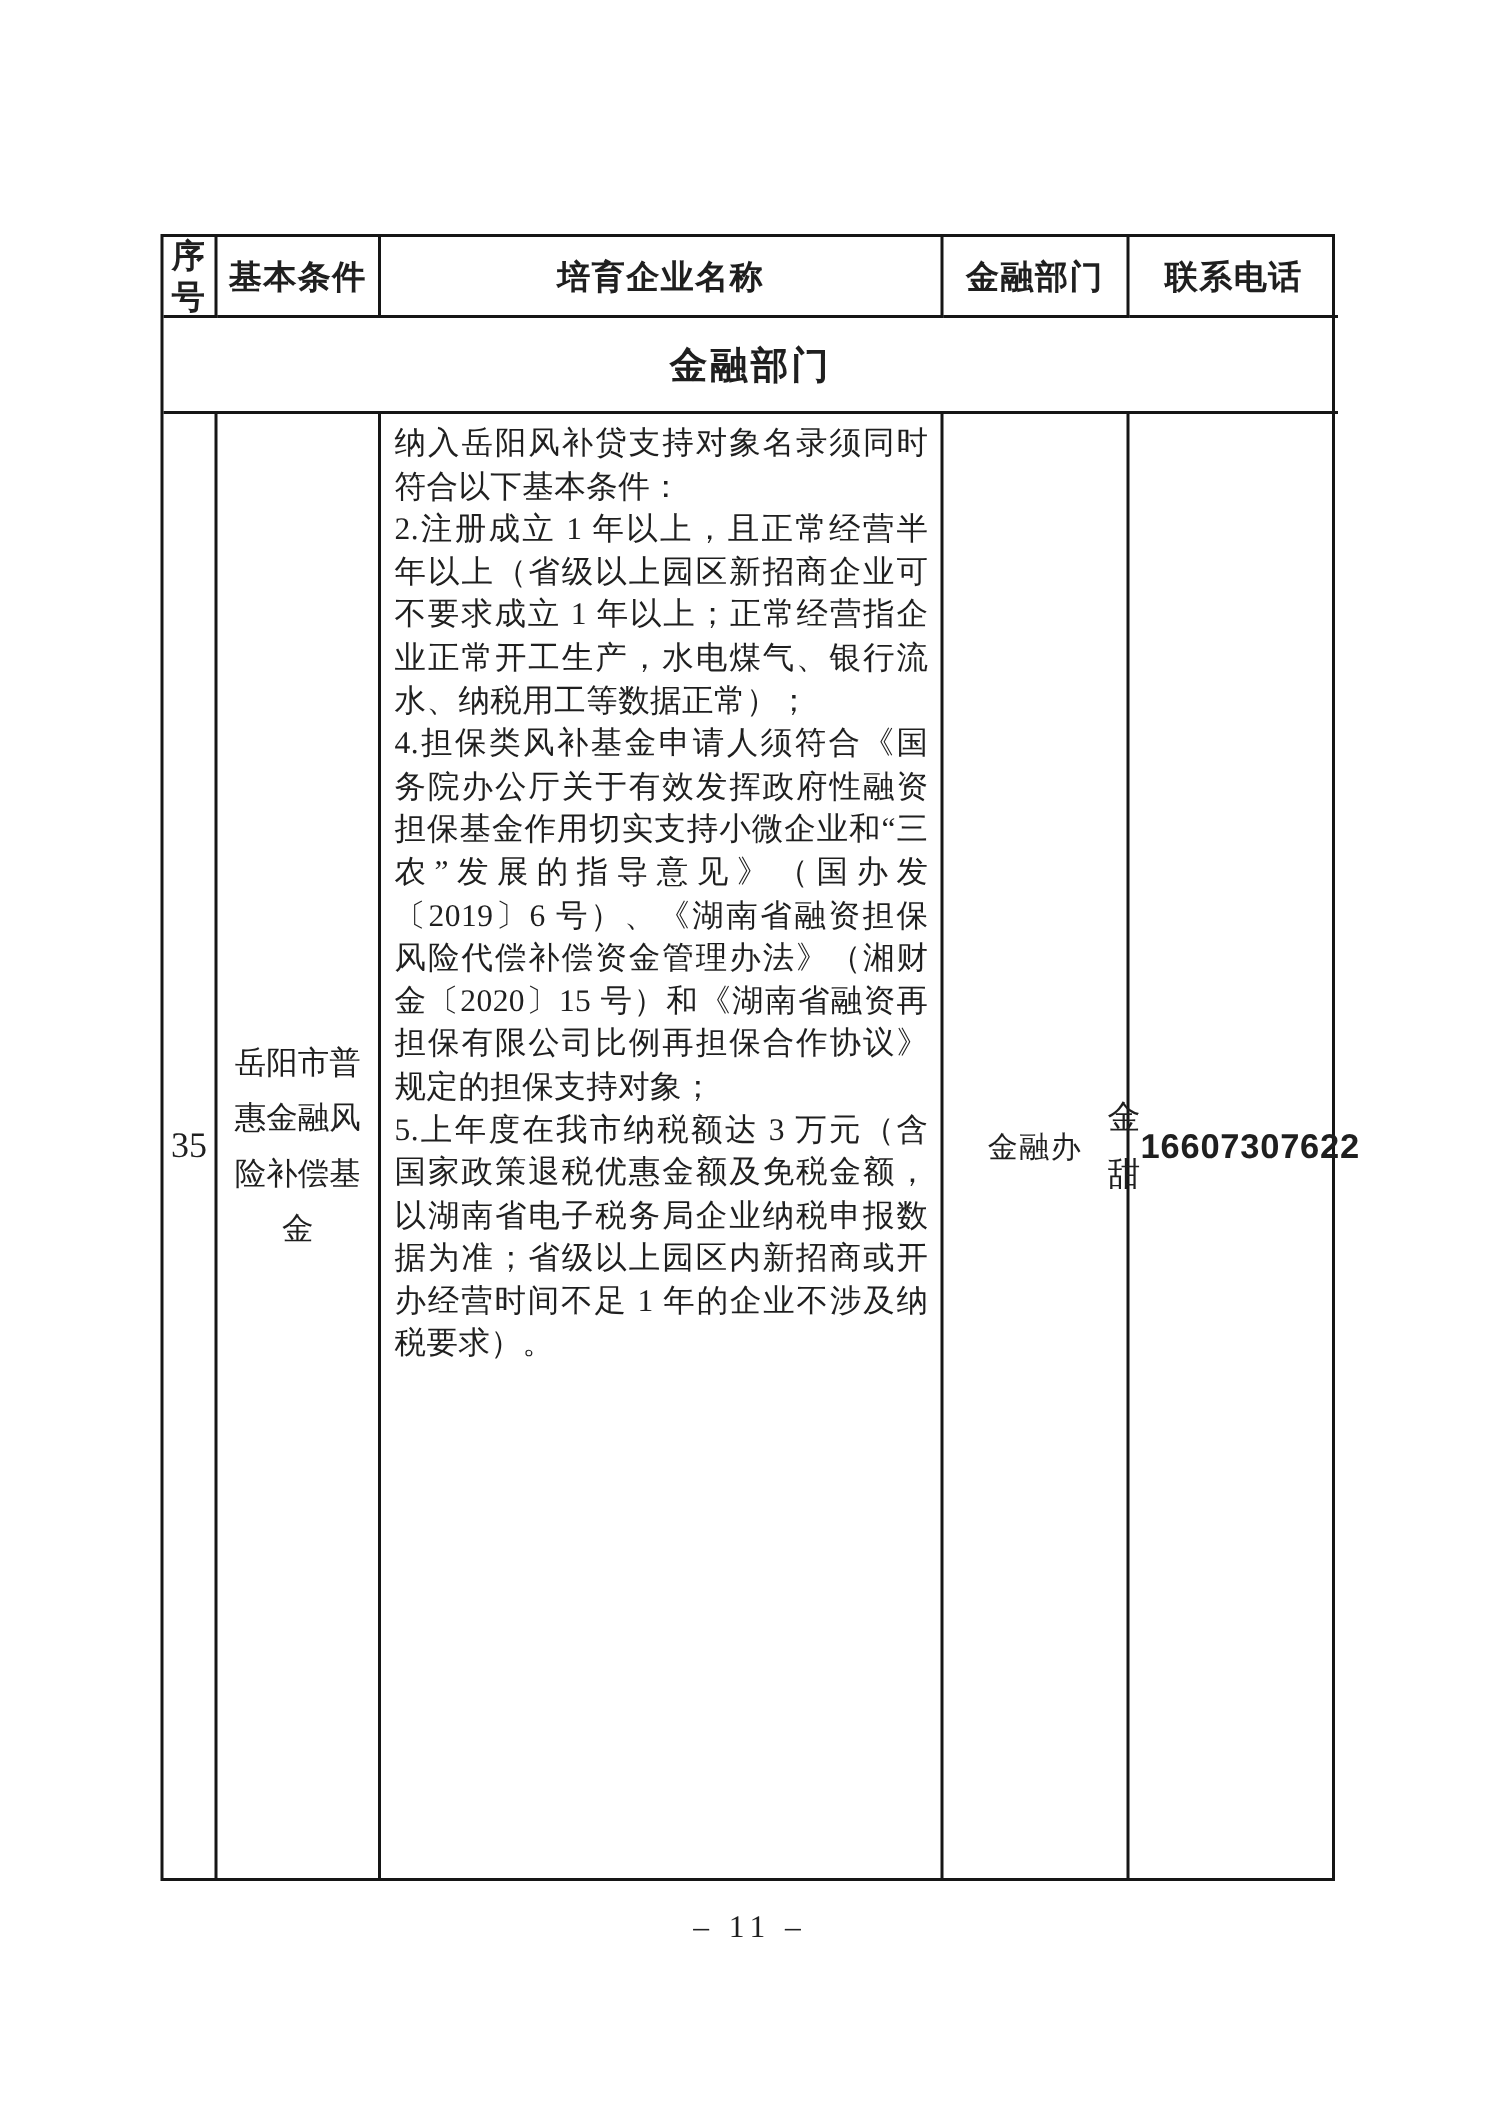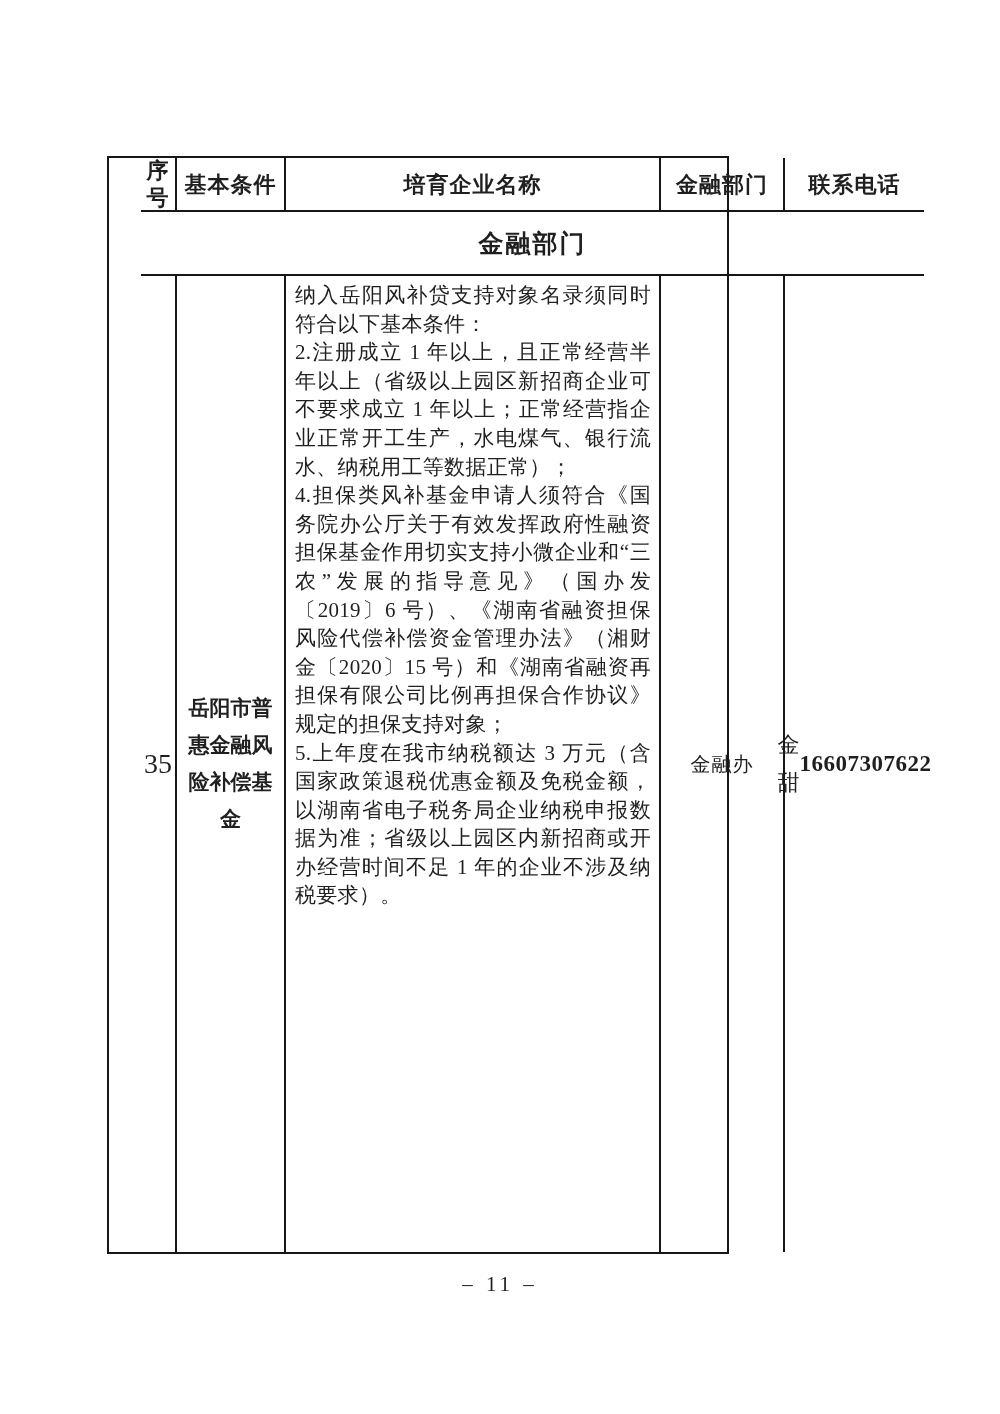--- a/index.html
+++ b/index.html
@@ -8,26 +8,25 @@
     width:1000px;height:1414px;
     margin:0 auto;
     background:#ffffff;
     font-family:"Liberation Serif","DejaVu Serif",serif;
     color:#1f1f1f;
     overflow:hidden;
   }
   .doc-table{
     position:absolute;
     left:107px;top:156px;
-    width:622px;
+    width:783px;
     display:grid;
     grid-template-columns:36px 109px 375px 124px 139px;
     border:2px solid #161616;
     box-sizing:border-box;
-    padding-left:32px;
   }
   .cell{
     border-right:2px solid #161616;
     border-bottom:2px solid #161616;
     box-sizing:border-box;
     display:flex;
     align-items:center;
     justify-content:center;
     text-align:center;
   }
@@ -48,26 +47,25 @@
     grid-column:1 / span 5;
     height:62px;
     display:flex;align-items:center;justify-content:center;
     border-bottom:2px solid #161616;
     font-family:"Liberation Sans","DejaVu Sans",sans-serif;
     font-weight:700;
     font-size:25px;
     letter-spacing:2px;
   }
   
-  .body-serial{font-size:28px;text-align:right;}
+  .body-serial{font-size:24px;text-align:right;}
   .body-company{
     font-size:21px;
     line-height:37px;
     padding:0 10px;
-    font-weight:bold;
   }
   .body-conditions{
     align-items:flex-start;
     justify-content:flex-start;
     text-align:left;
     padding:5px 8px 4px 9px;
     min-height:976px;
     display:block;
   }
   .body-conditions .para{
@@ -77,21 +75,21 @@
     text-justify:inter-ideograph;
     letter-spacing:0.3px;
   }
   .body-department{font-size:20px;letter-spacing:1px;}
   .body-contact{
     flex-direction:row;
     font-size:22px;
     line-height:38px;
   }
   .contact-phone{
-    font-family:Liberation Serif, serif;
+    font-family:Liberation Sans, sans-serif;
     font-size:23px;
     font-weight:600;
     letter-spacing:0.5px;
   }
   .footer-page{
     position:absolute;
     left:0;right:0;
     top:1272px;
     text-align:center;
     font-size:21px;

